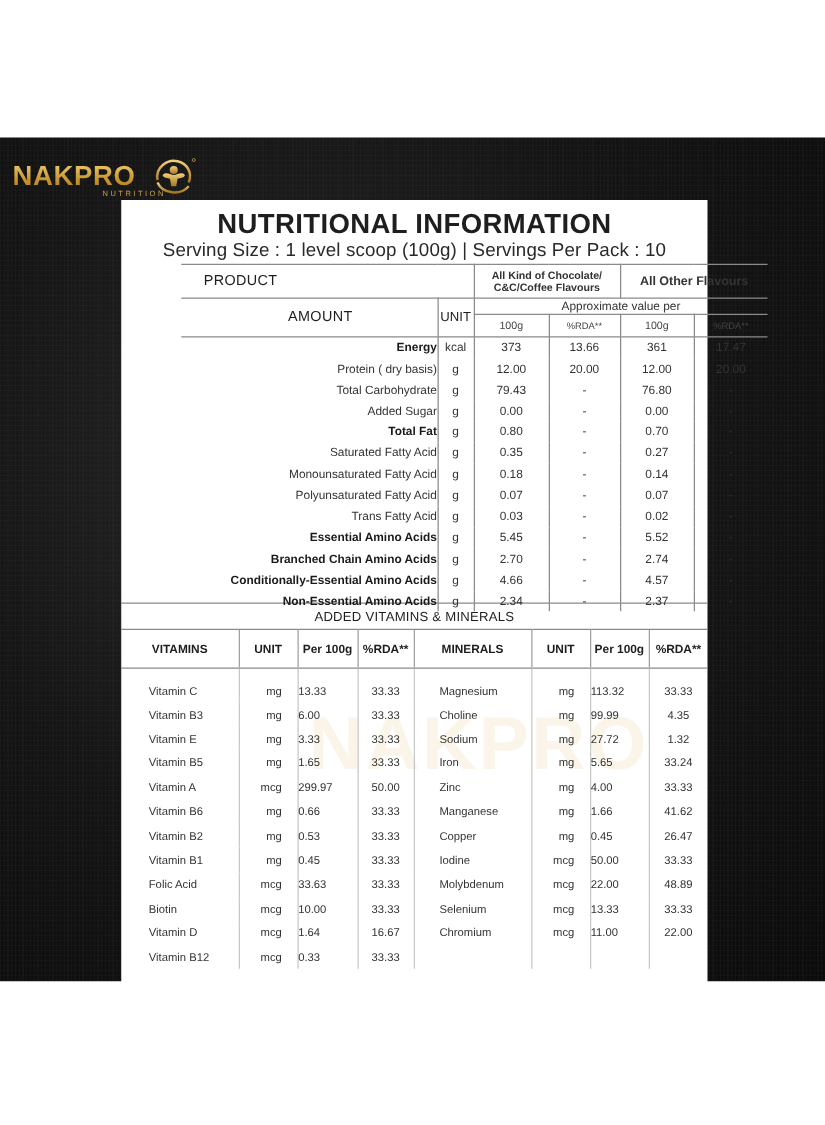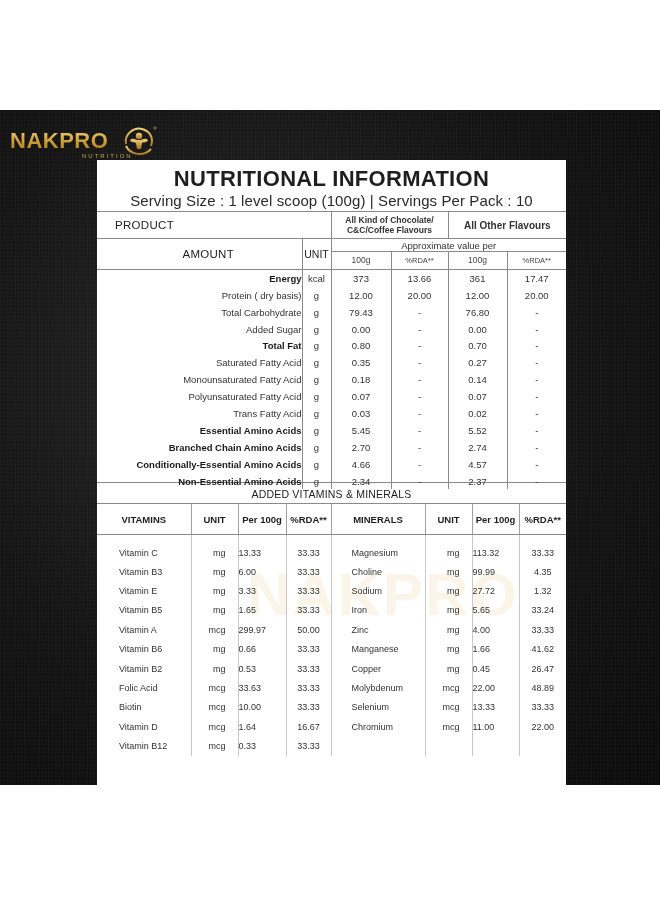--- a/index.html
+++ b/index.html
@@ -21,21 +21,21 @@
 
   .card { position:absolute; left:97px; top:160px; width:469px; height:641px; background:#ffffff; z-index:1; }
   .title { position:absolute; left:0; top:6px; width:469px; text-align:center; font-family:"Liberation Sans", sans-serif;
            font-weight:bold; font-size:22px; letter-spacing:0.3px; color:#1e1e1e; }
   .serving { position:absolute; left:0; top:32px; width:469px; text-align:center; font-family:"Liberation Sans", sans-serif;
              font-size:15px; color:#2a2a2a; letter-spacing:0.1px; }
   .wm { position:absolute; left:150px; top:400px; font-family:"Liberation Sans", sans-serif; font-weight:bold; font-size:60px;
         color:rgba(230,200,130,0.18); letter-spacing:2px; z-index:0; pointer-events:none; }
 
   table { border-collapse:collapse; position:absolute; left:0; table-layout:fixed; font-family:"Liberation Sans", sans-serif; z-index:1; }
-  .t1 { top:51px; width:469px; }
+  .t1 { top:51px; width:469px;margin-left:48px; }
   .t1 td { border-left:1px solid #8a8a8a; border-right:1px solid #8a8a8a; font-size:9.5px; height:16.9px; padding:0; text-align:center; color:#333; }
   .t1 tr.body td { border-top:none; border-bottom:none; }
   .t1 td.lbl { text-align:right; padding-left:18px; border-left:none; }
   .t1 td.lbl.indent { padding-left:26px; }
   .t1 td.lbl.b { font-weight:bold; color:#1a1a1a; }
   .t1 td.last { border-right:none; }
   .hd td { border:1px solid #8a8a8a; }
   .hd .h-product { font-size:11.5px; text-align:left; padding-left:18px; color:#1e1e1e; border-left:none; letter-spacing:0.3px; }
   .hd .h-flav { font-size:8.5px; font-weight:bold; color:#333; line-height:10px; }
   .hd .h-flav2 { font-size:10px; font-weight:bold; color:#333; border-right:none; }
@@ -316,20 +316,30 @@
           <td class="name">Vitamin B2</td>
           <td class="unit">mg</td>
           <td class="num">0.53</td>
           <td class="rda">33.33</td>
           <td class="mname">Copper</td>
           <td class="munit">mg</td>
           <td class="num">0.45</td>
           <td class="rda">26.47</td>
         </tr>
         <tr>
+          <td class="name">Vitamin B1</td>
+          <td class="unit">mg</td>
+          <td class="num">0.45</td>
+          <td class="rda">33.33</td>
+          <td class="mname">Iodine</td>
+          <td class="munit">mcg</td>
+          <td class="num">50.00</td>
+          <td class="rda">33.33</td>
+        </tr>
+        <tr>
           <td class="name">Folic Acid</td>
           <td class="unit">mcg</td>
           <td class="num">33.63</td>
           <td class="rda">33.33</td>
           <td class="mname">Molybdenum</td>
           <td class="munit">mcg</td>
           <td class="num">22.00</td>
           <td class="rda">48.89</td>
         </tr>
         <tr>

